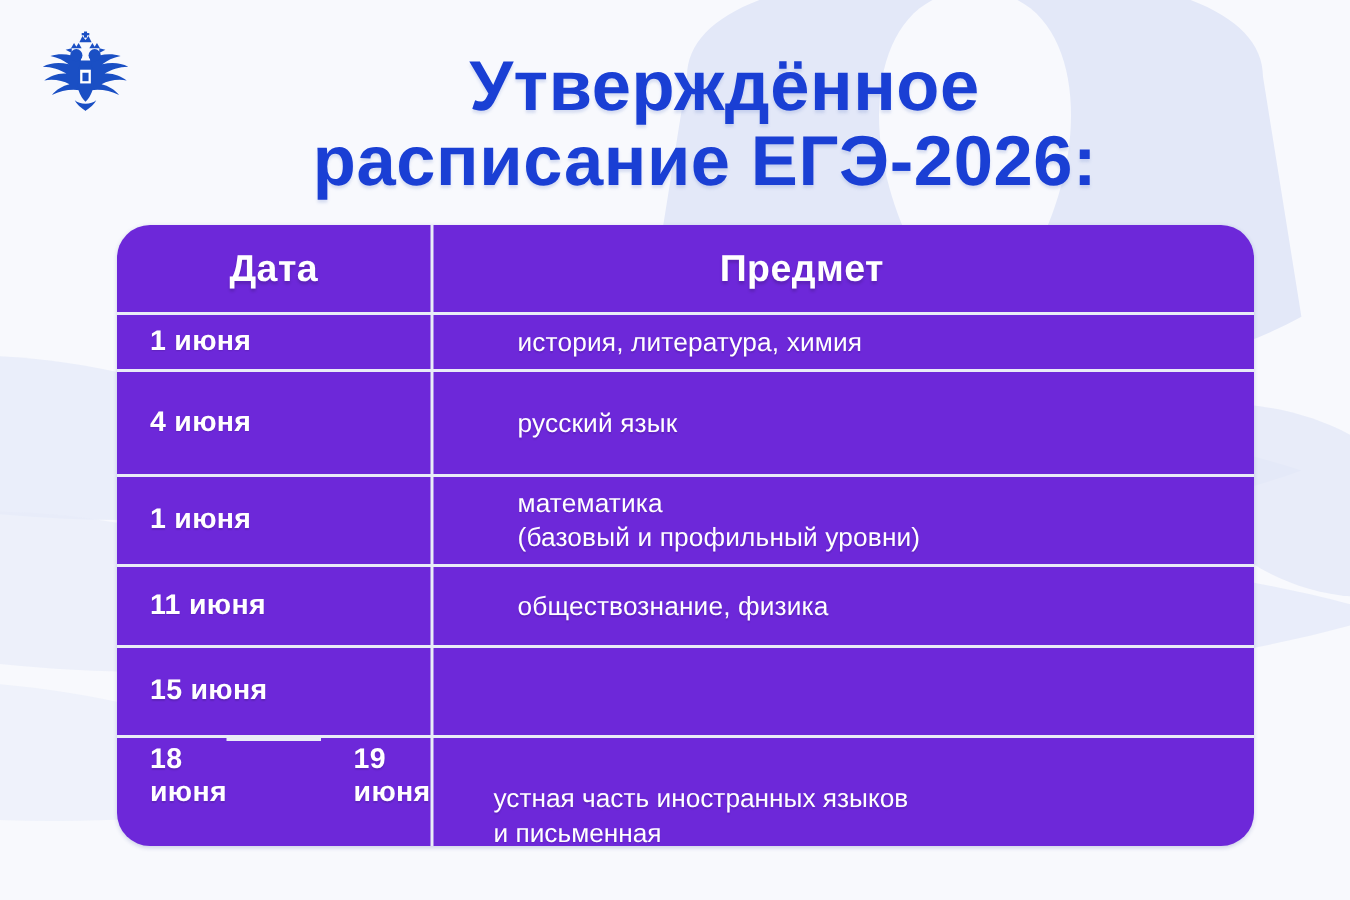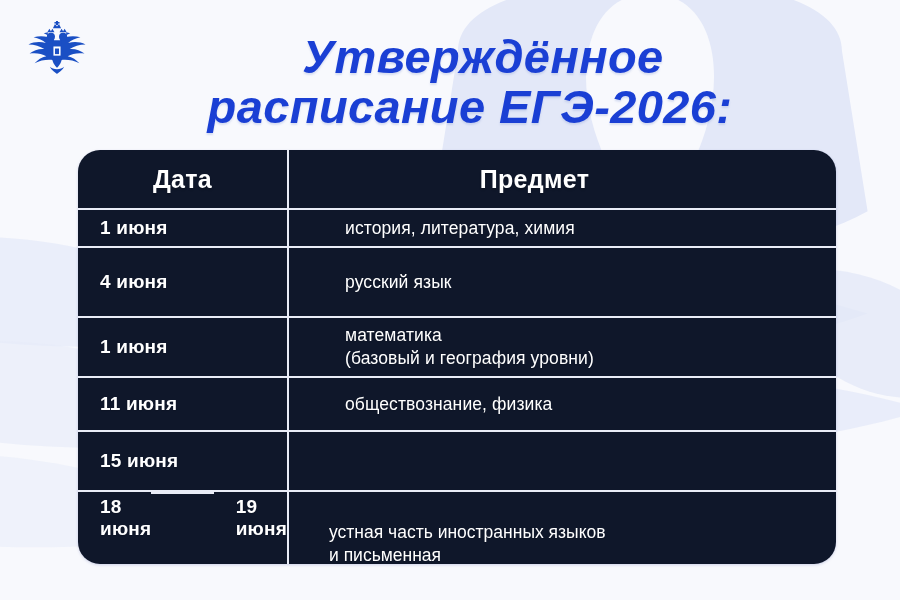--- a/index.html
+++ b/index.html
@@ -51,42 +51,41 @@
   }
 
   
   #title-block {
     position: absolute;
     left: 70px;
     top: 32px;
     width: 790px;
     z-index: 4;
     text-align: center;
-    font-style: italic;
   }
   .title-line {
     font-size: 47px;
     line-height: 50px;
     font-weight: 800;
     color: #1a3fd4;
     letter-spacing: 0.4px;
     white-space: nowrap;
     text-shadow: 0 2px 2px rgba(140,160,215,.30);
   }
   .title-line.l1 { text-align: center; padding-left: 36px; }
   .title-line.l2 { text-align: center; padding-left: 10px; }
 
   
   #schedule-table {
     position: absolute;
     left: 78px;
     top: 150px;
     width: 758px;
     height: 414px;
-    background: #0f172a;
+    background: #6d28d9;
     border-radius: 22px;
     overflow: hidden;
     z-index: 3;
     box-shadow: 0 1px 3px rgba(20,40,140,.18);
   }
   .trow {
     display: flex;
     width: 100%;
     box-sizing: border-box;
   }
@@ -261,21 +260,21 @@
       </div>
     </div>
   </div>
   <div class="hsep"></div>
 
   <div class="trow" style="height:58px">
     <div class="cell-date">1 июня</div>
     <div class="cell-subject">
       <div class="subject-lines">
         <span>математика</span>
-        <span>(базовый и география уровни)</span>
+        <span>(базовый и профильный уровни)</span>
       </div>
     </div>
   </div>
   <div class="hsep"></div>
 
   <div class="trow" style="height:52px">
     <div class="cell-date">11 июня</div>
     <div class="cell-subject">
       <div class="subject-lines">
         <span>обществознание, физика</span>

